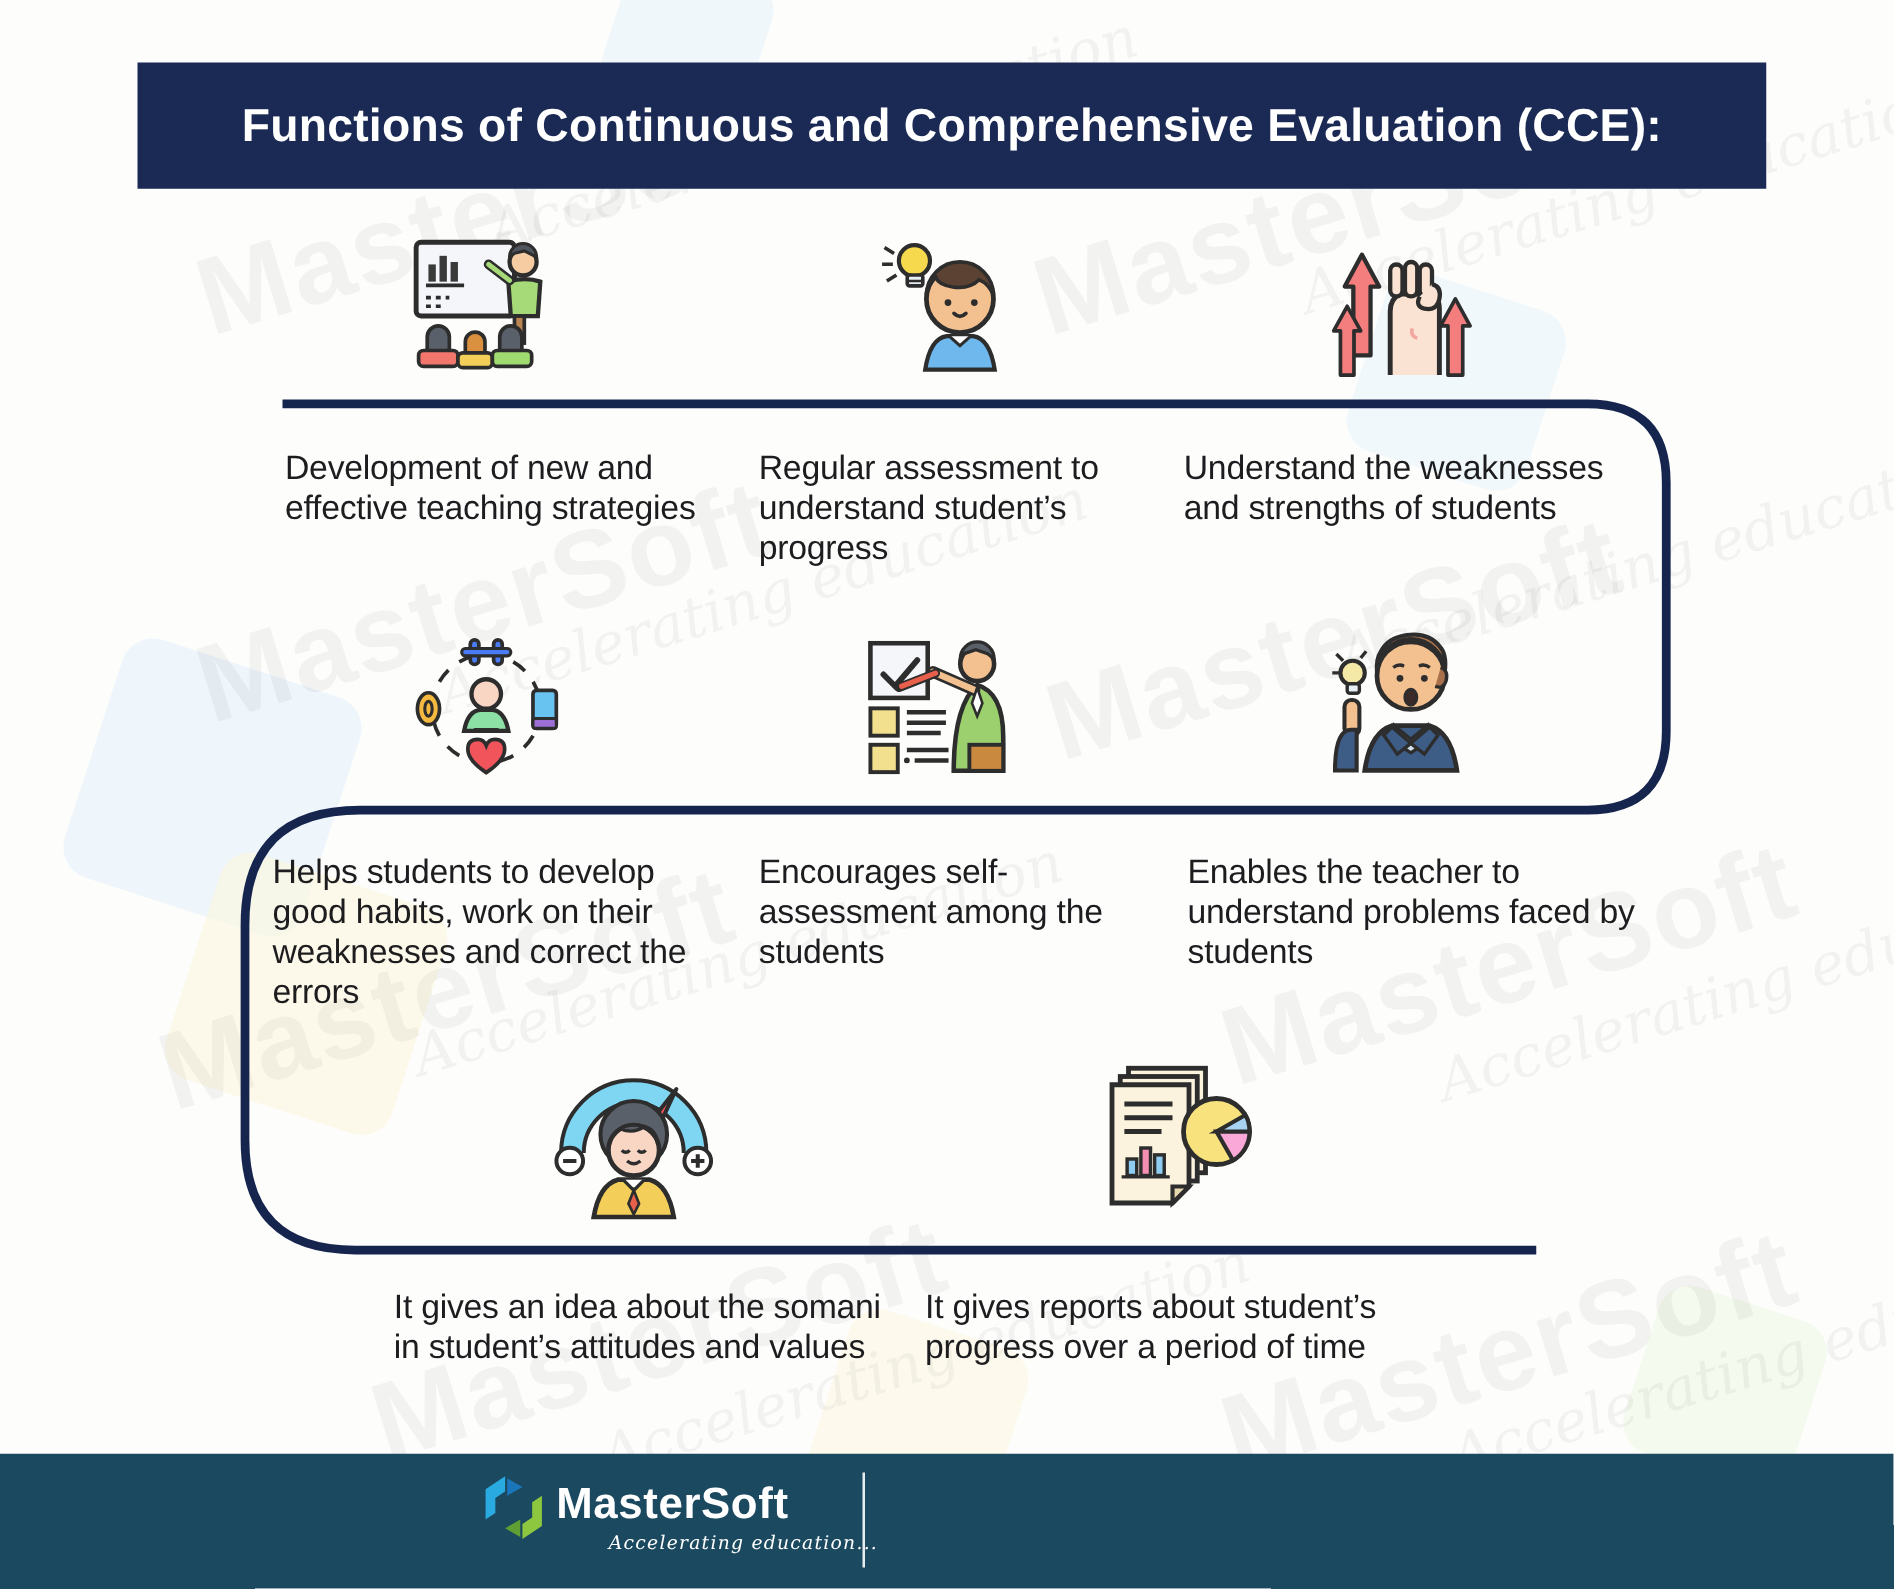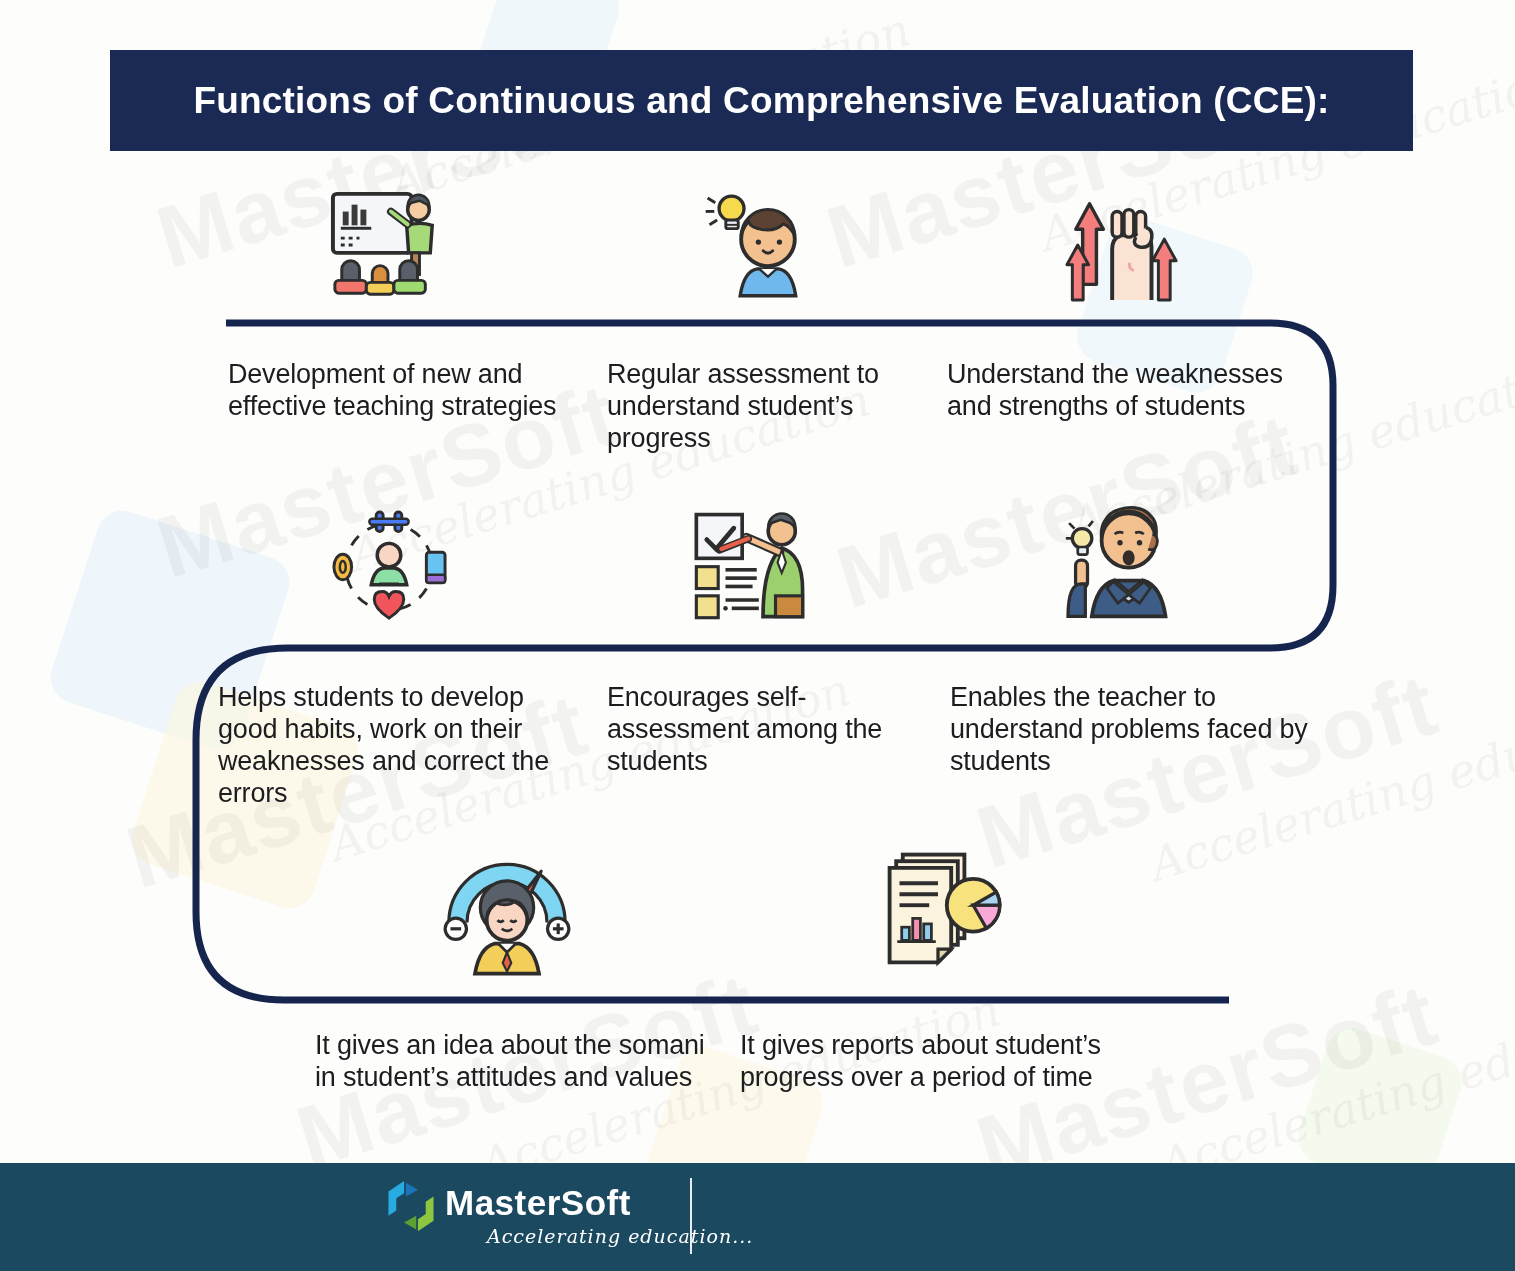--- a/index.html
+++ b/index.html
@@ -38,21 +38,21 @@
   }
   
   .footer{position:absolute;left:0;top:1163px;width:1515px;height:108px;}
   .footer-logo{position:absolute;left:385px;top:14px;}
   .brand{
     position:absolute;left:445px;top:20px;color:#ffffff;
     font-size:35px;font-weight:bold;letter-spacing:0.5px;
   }
   .tagline{
     position:absolute;left:487px;top:62px;color:#ffffff;
-    font-family:"DejaVu Serif",serif;font-style:italic;font-size:19px;letter-spacing:1px;
+    font-family:"DejaVu Serif",serif;font-style:italic;font-size:15px;letter-spacing:1px;
   }
   .footer-divider{
     position:absolute;left:690px;top:15px;width:2px;height:76px;
     background:rgba(255,255,255,0.9);
   }
   .footer-details{
     position:absolute;left:718px;top:0;height:108px;display:flex;align-items:center;
     color:#ffffff;font-size:31px;letter-spacing:0.3px;
   }
 </style>

